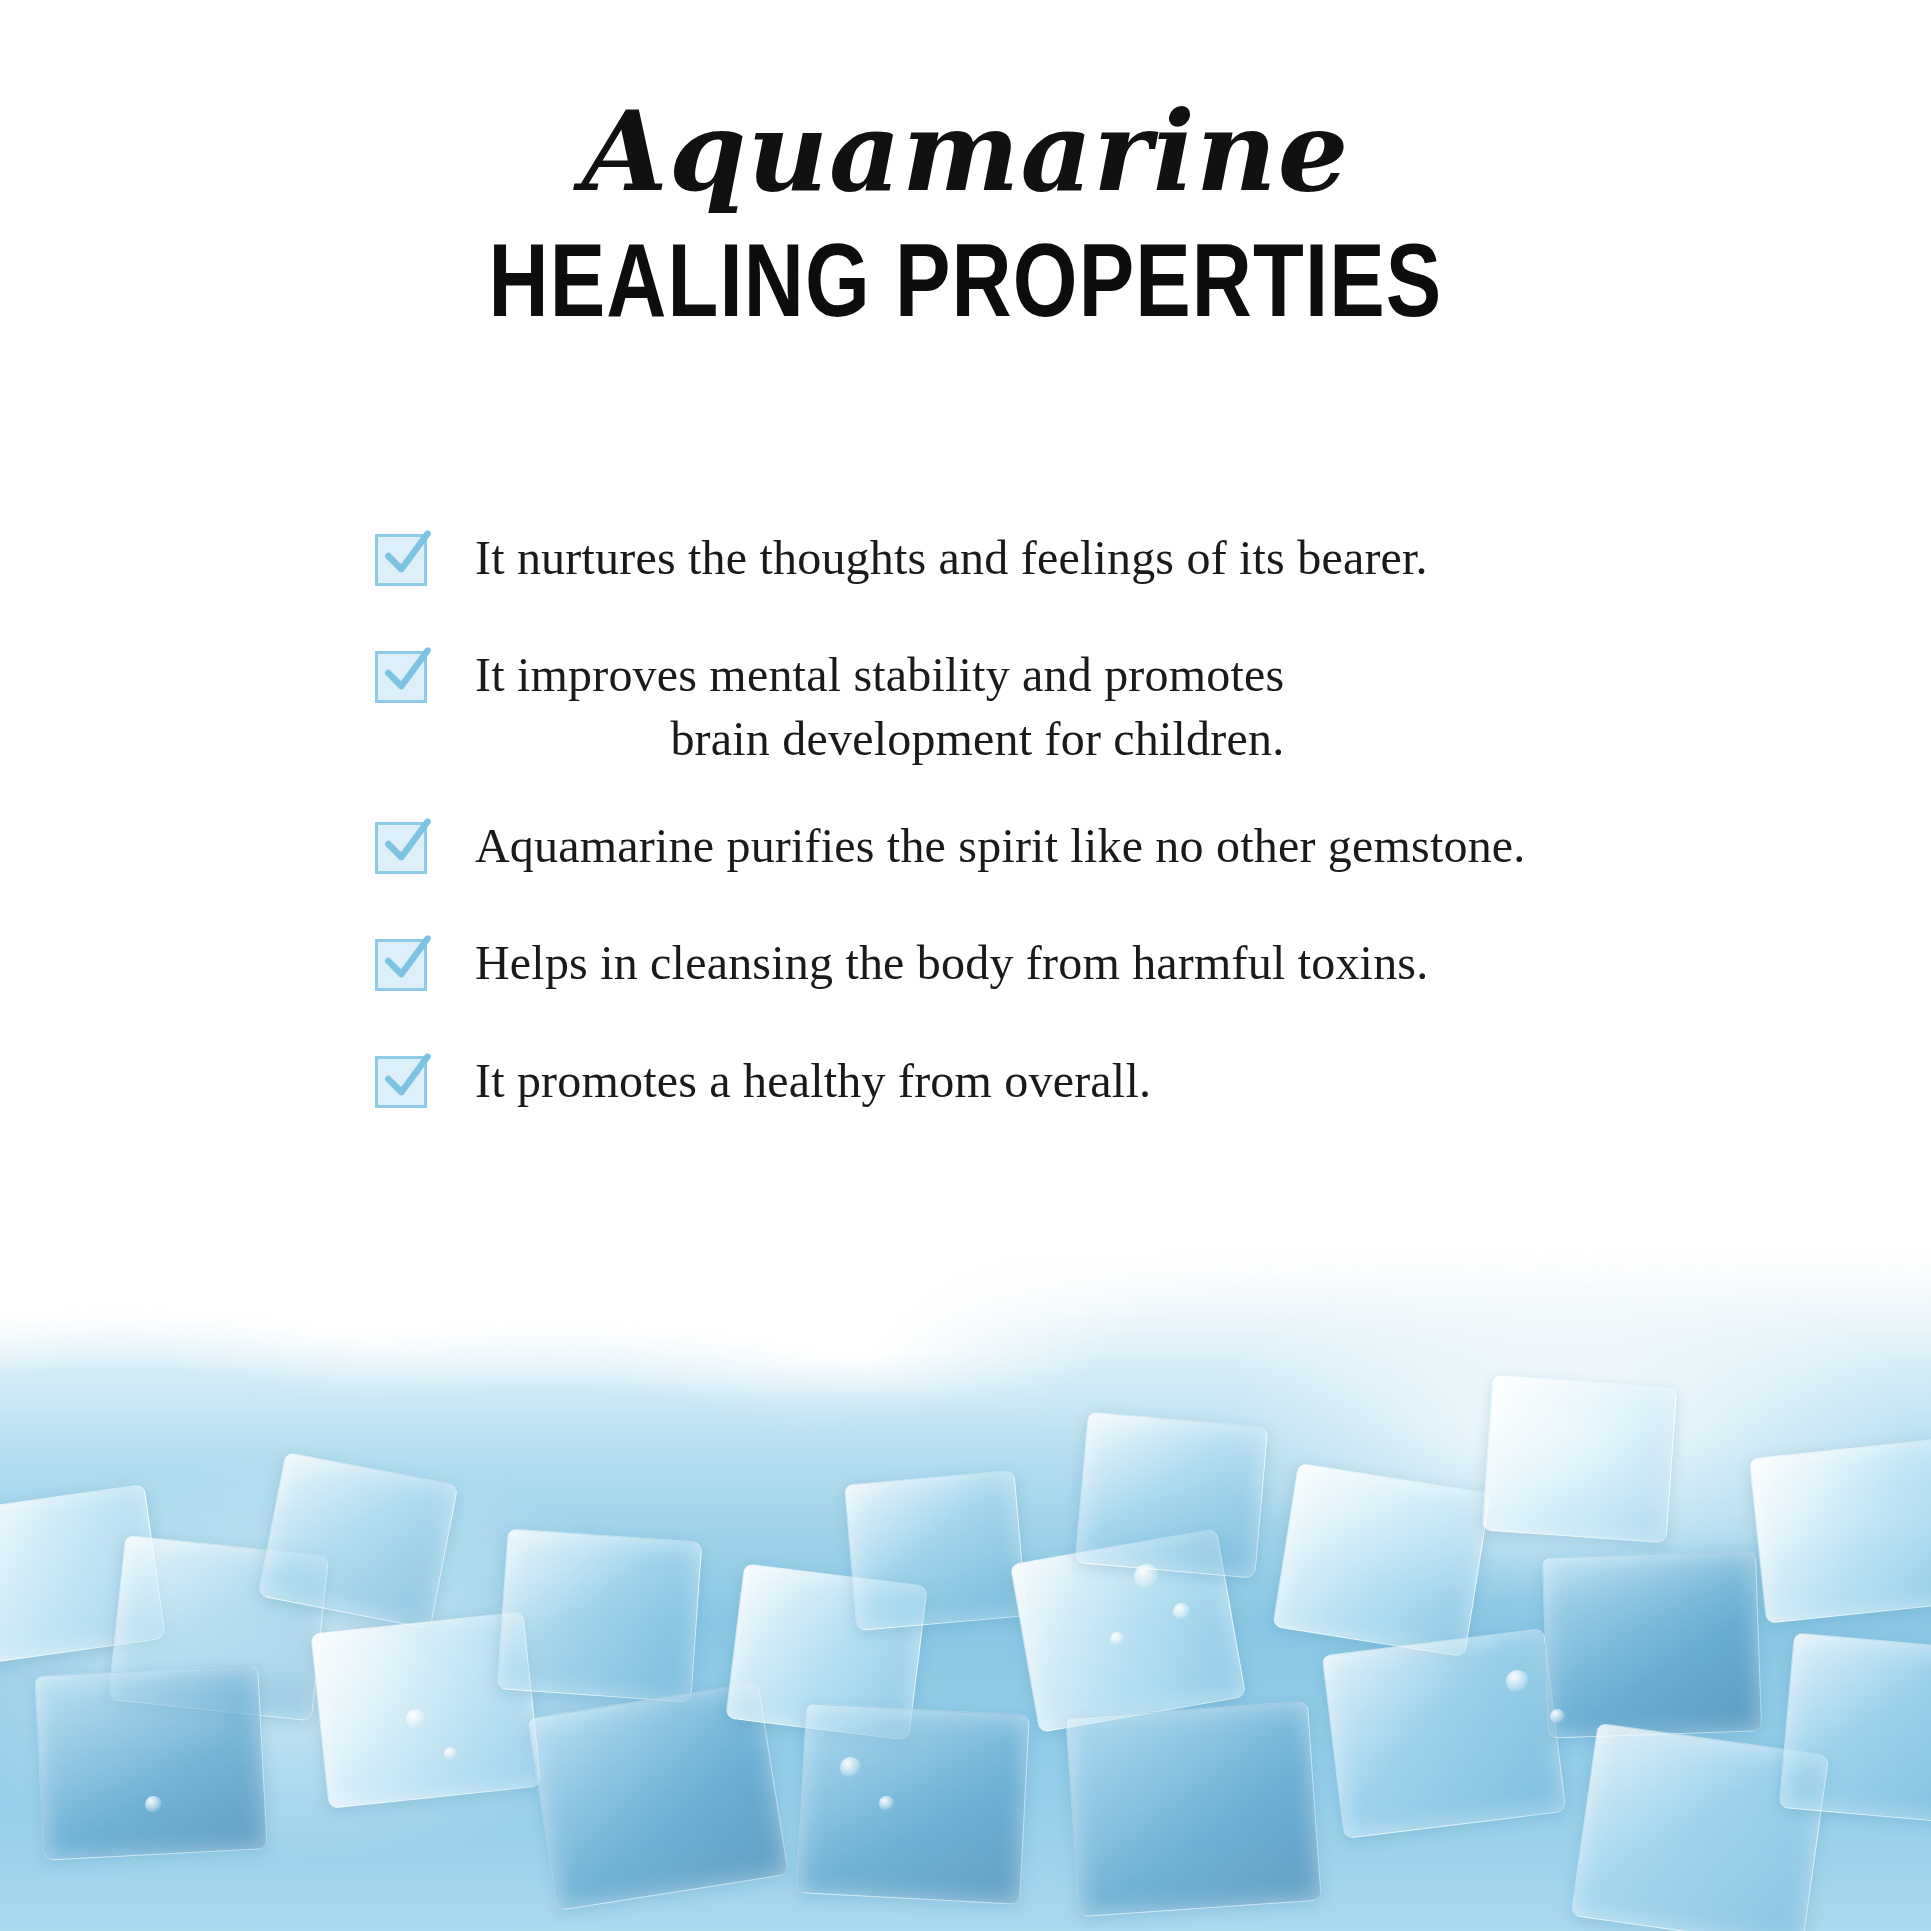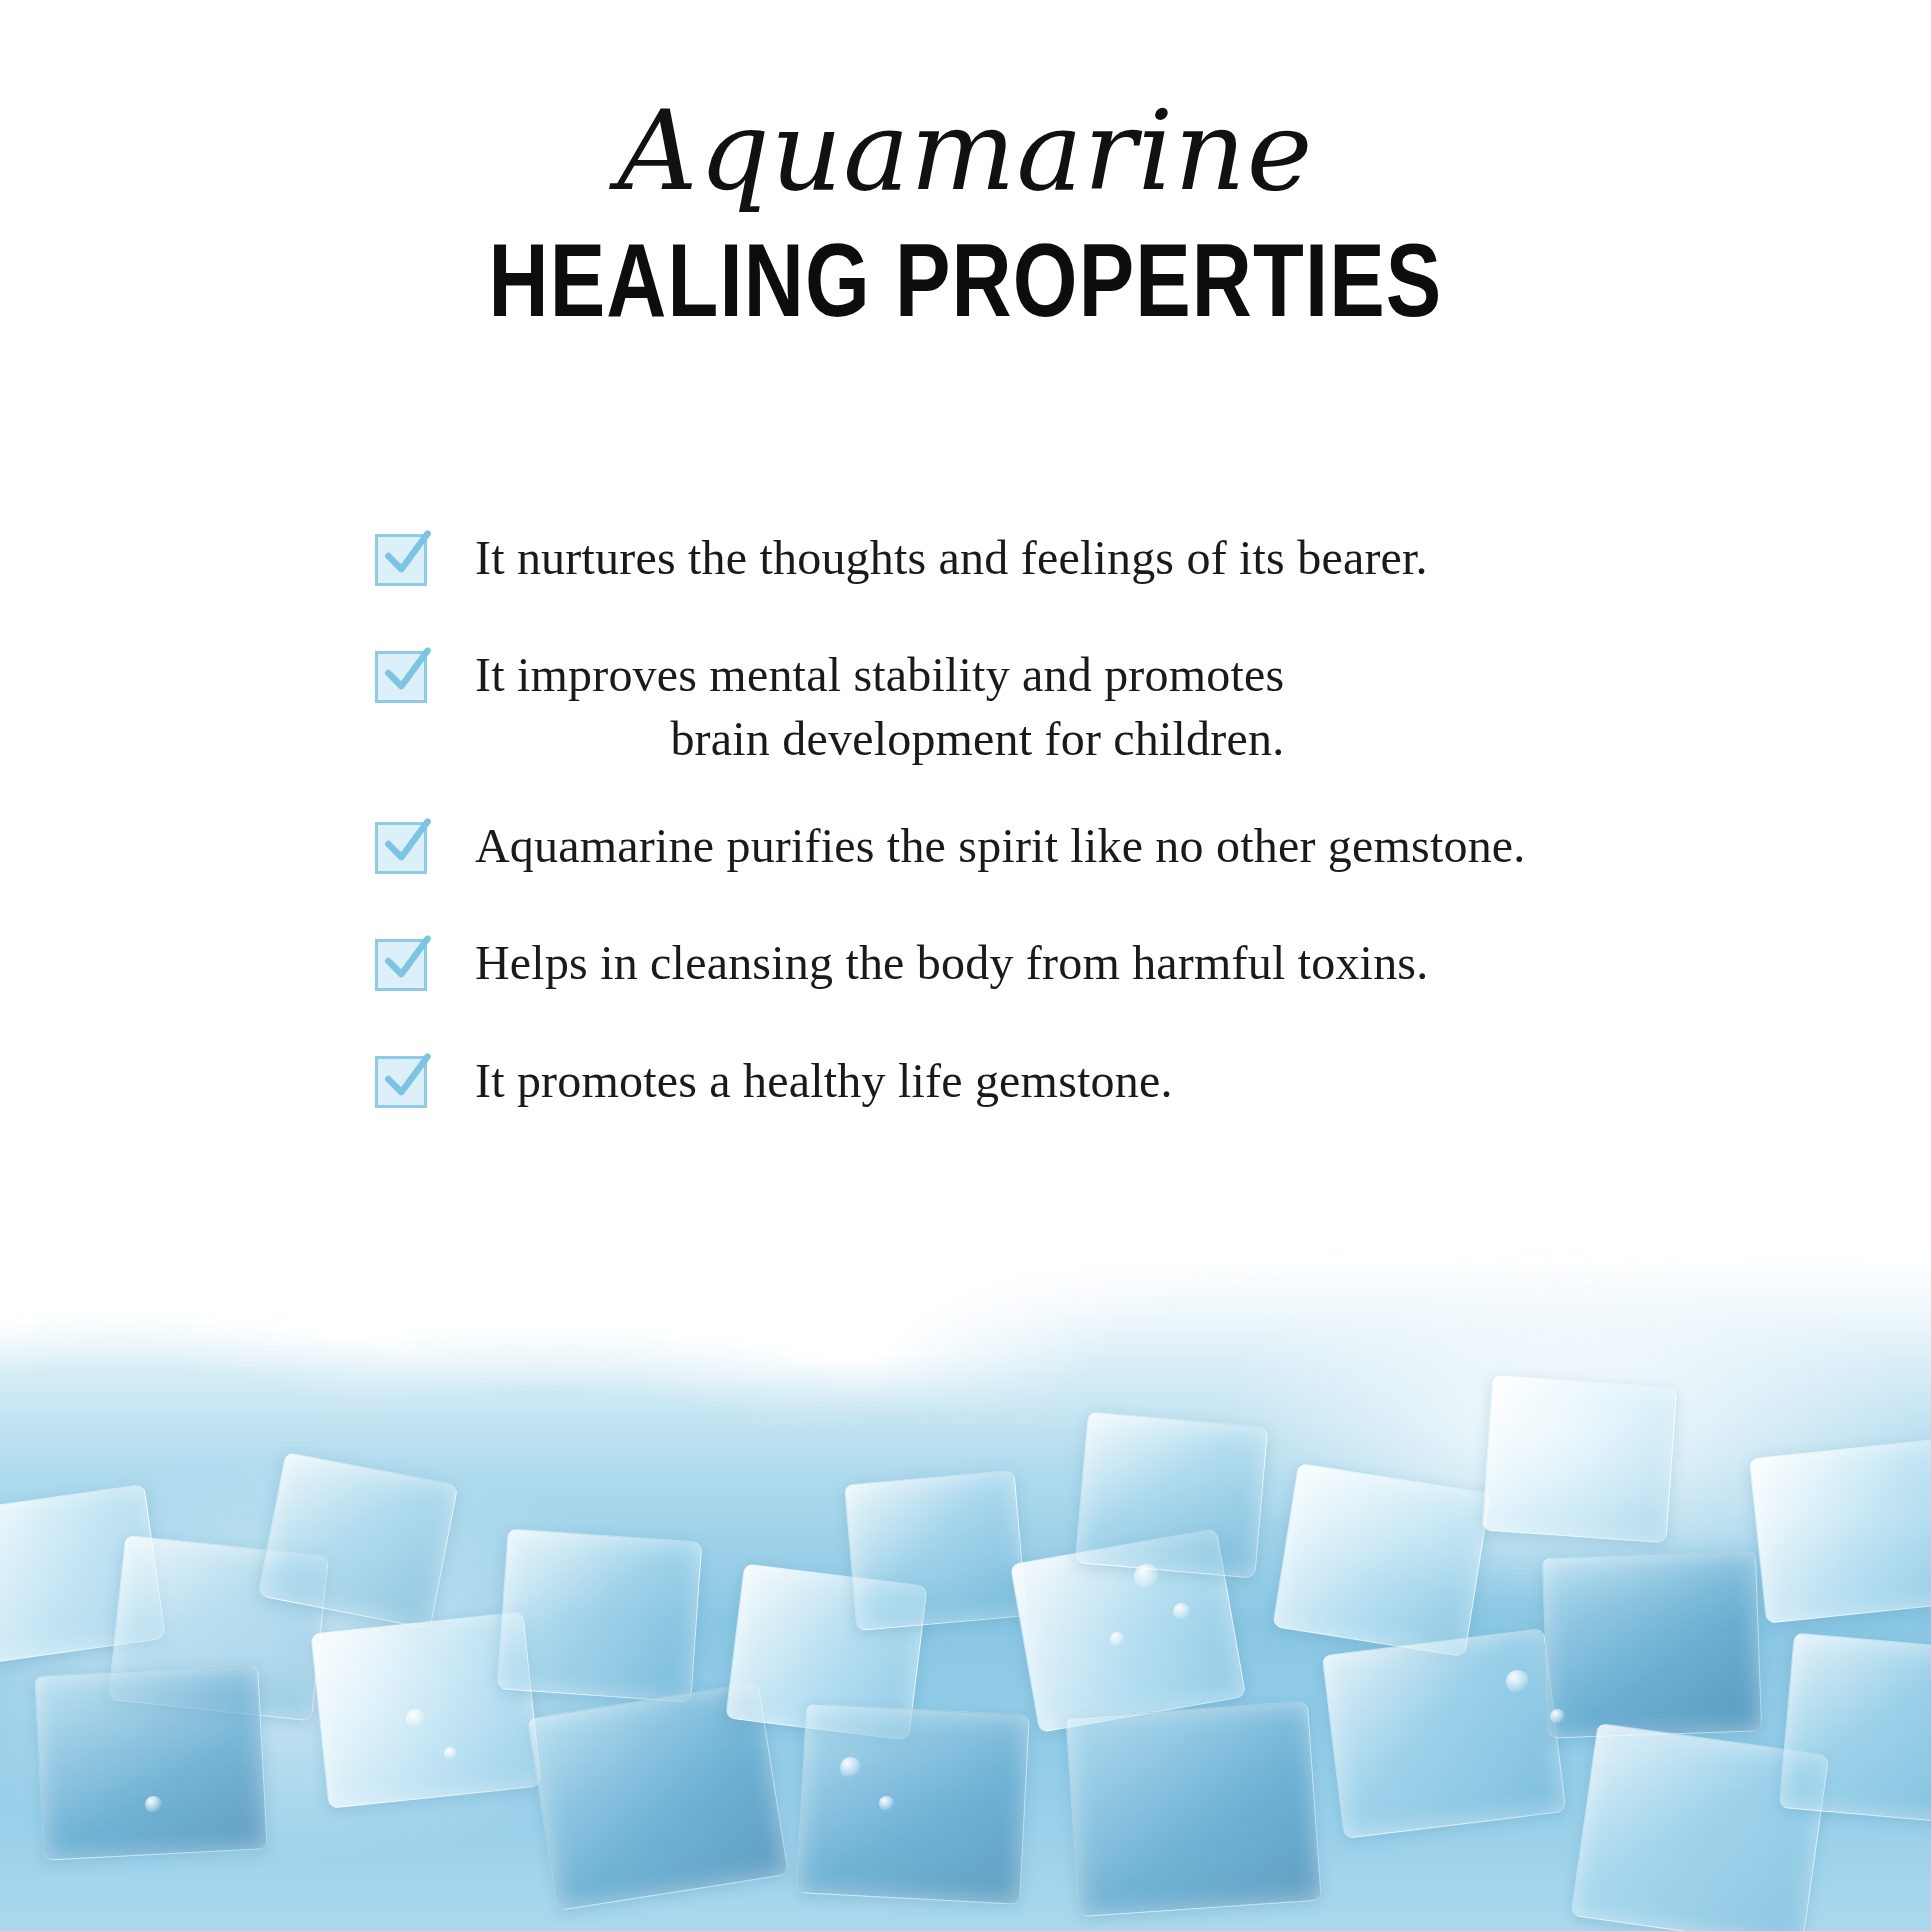--- a/index.html
+++ b/index.html
@@ -27,21 +27,21 @@
   .title-block {
     position: absolute;
     top: 93px;
     left: 0;
     width: 1931px;
     text-align: center;
   }
   .title-script {
     font-family: "DejaVu Serif", serif;
     font-style: italic;
-    font-weight: 400;
+    font-weight: 700;
     font-size: 111px;
     letter-spacing: 1px;
     color: #111111;
     line-height: 1.05;
     margin: 0;
   }
   .title-main {
     font-family: "Liberation Sans", sans-serif;
     font-weight: 700;
     font-size: 104px;
@@ -208,21 +208,21 @@
       <span class="item-text">Helps in cleansing the body from harmful toxins.</span>
     </div>
 
     <div class="list-item">
       <span class="checkbox">
         <span class="box"></span>
         <svg viewBox="0 0 60 60" aria-hidden="true">
           <path d="M10 30 L24 44 L52 6" fill="none" stroke="#7cc3e4" stroke-width="7" stroke-linecap="round" stroke-linejoin="round"></path>
         </svg>
       </span>
-      <span class="item-text">It promotes a healthy life gemstone.</span>
+      <span class="item-text">It promotes a healthy from overall.</span>
     </div>
 
   </div>
 
   <div class="ice">
     <div class="ice-base"></div>
     <div class="cubes">
       <div class="cube light" style="left:-29px; top:241px; width:183px; height:154px; transform:rotate(-8deg);"></div>
       <div class="cube" style="left:116px; top:290px; width:203px; height:164px; transform:rotate(6deg);"></div>
       <div class="cube dark" style="left:39px; top:415px; width:222px; height:183px; transform:rotate(-3deg);"></div>

